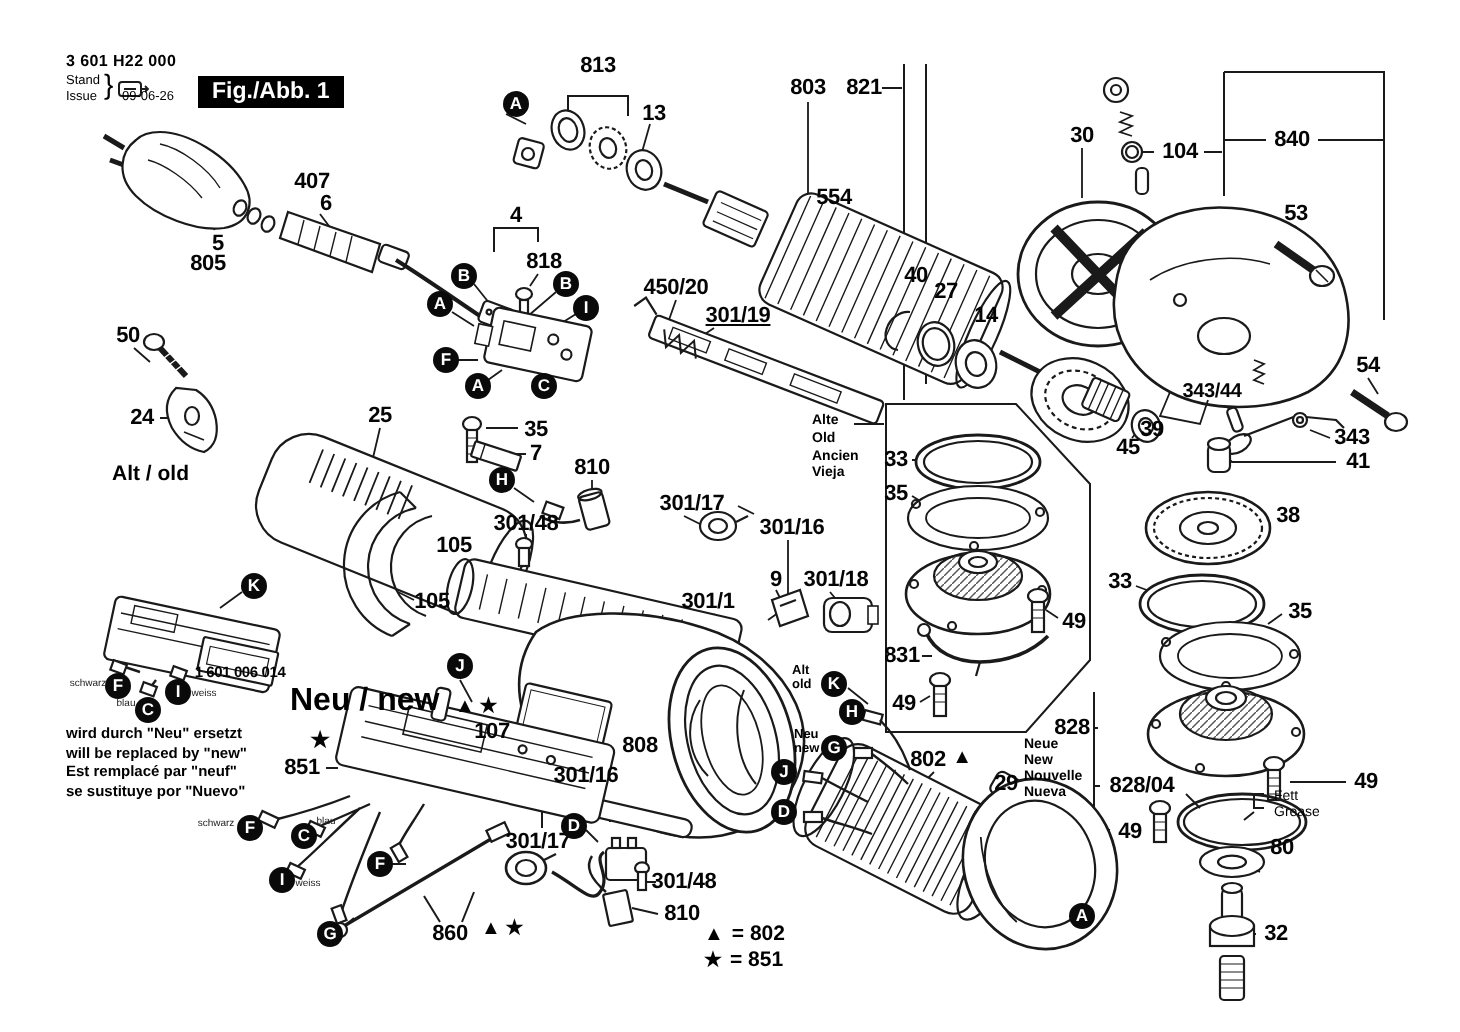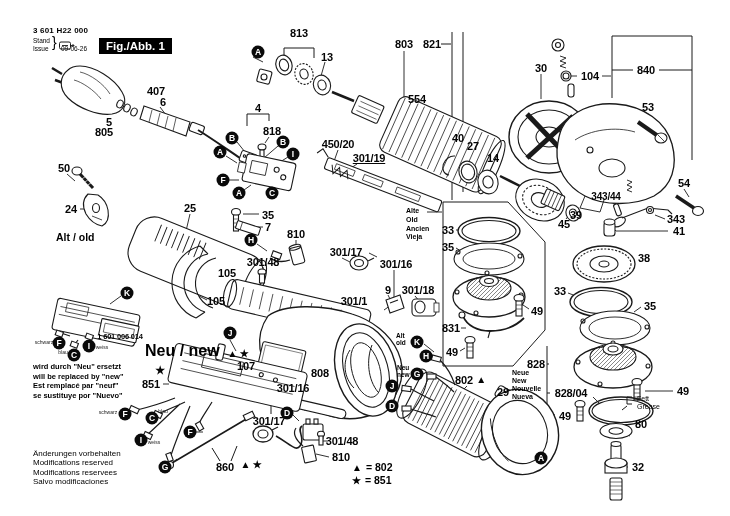--- a/index.html
+++ b/index.html
@@ -500,26 +500,20 @@
   <div class="fig-badge">Fig./Abb. 1</div>
 
   <div class="blk" id="alt-old-header">Alt / old</div>
   <div class="blk" id="neu-new-header">Neu / new</div>
 
   <div class="blk" id="replacement-note">
         <div>wird durch "Neu" ersetzt</div>
         <div>will be replaced by "new"</div>
         <div>Est remplacé par "neuf"</div>
         <div>se sustituye por "Nuevo"</div>
-      </div>
-  <div class="blk" id="modification-note">
-        <div>Änderungen vorbehalten</div>
-        <div>Modifications reserved</div>
-        <div>Modifications reservees</div>
-        <div>Salvo modificaciones</div>
       </div>
   <div class="blk" id="old-box-note">
         <div>Alte</div>
         <div>Old</div>
         <div>Ancien</div>
         <div>Vieja</div>
       </div>
   <div class="blk" id="new-box-note">
         <div>Neue</div>
         <div>New</div>

